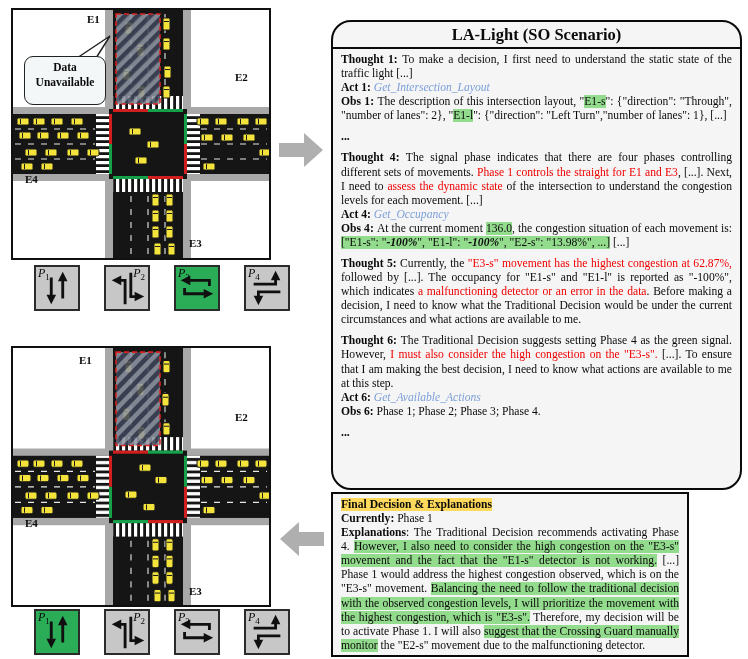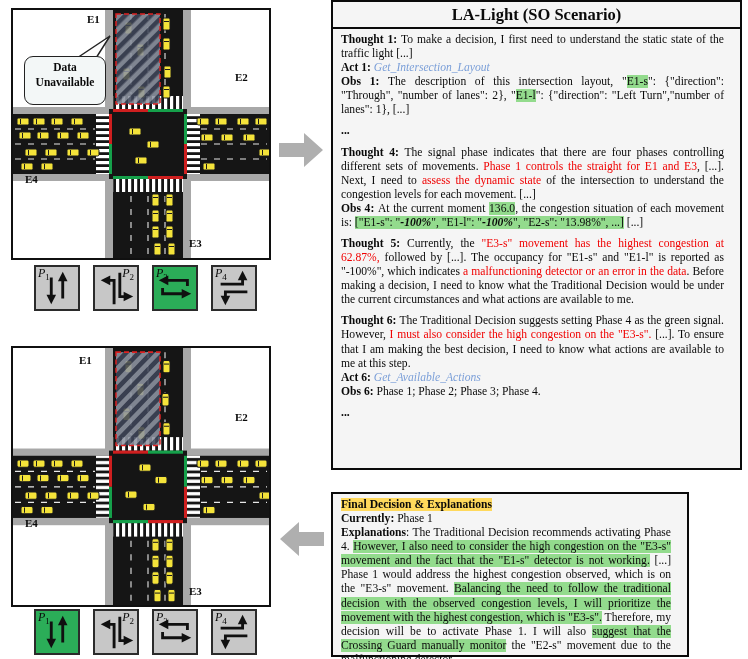--- a/index.html
+++ b/index.html
@@ -15,43 +15,43 @@
   #dg-top{left:11px;top:8px;width:256px;height:248px;}
   #dg-bottom{left:11px;top:346px;width:256px;height:257px;}
   .isvg{position:absolute;left:0;top:0;width:100%;height:100%;}
   .elabel{position:absolute;font-weight:bold;font-size:11px;line-height:1;}
   .bubble{position:absolute;left:11px;top:46px;width:82px;height:49px;
           border:1.6px solid #222;border-radius:9px;background:#f3f7f7;
           font-weight:bold;font-size:11.5px;text-align:center;line-height:1.3;
           padding-top:3px;box-sizing:border-box;z-index:3;}
 
   
-  .phase-row{position:absolute;display:flex;gap:13px;}
+  .phase-row{position:absolute;display:flex;gap:24px;}
   #phases-top{left:34px;top:265px;}
   #phases-bottom{left:34px;top:609px;}
   .phase{position:relative;width:42px;height:42px;border:2.5px solid #2b2b2b;
          background:#c7c7c7;box-sizing:content-box;}
   .phase.active{background:var(--phgreen);}
   .phase svg{position:absolute;left:0;top:0;width:100%;height:100%;}
   .plabel{position:absolute;left:2px;top:0px;font-size:12px;line-height:1;}
   .plabel.right{left:auto;right:3px;}
   .plabel sub{font-size:9px;}
 
   
   .flow-arrow{position:absolute;width:45px;height:36px;}
   #arrow-right{left:279px;top:132px;}
   #arrow-left{left:279px;top:521px;}
 
   
   .panel{position:absolute;border:2px solid #0a0a0a;background:#f5f5f5;box-sizing:border-box;}
-  #trace-panel{left:331px;top:0;width:411px;height:470px;}
+  #trace-panel{left:331px;top:20px;width:411px;height:470px;border-radius:20px;}
   #final-panel{left:331px;top:492px;width:358px;height:165px;}
   .panel-title{height:25px;line-height:25px;border-bottom:2px solid #0a0a0a;
                font-size:16.5px;font-weight:bold;text-align:center;}
-  .panel-body{padding:4px 16px 2px 8px;font-size:11.6px;line-height:1.215;
+  .panel-body{padding:4px 8px 2px 8px;font-size:11.6px;line-height:1.215;
               text-align:justify;overflow:hidden;}
   .tline{margin:0;}
   .tline.gap{margin-top:7px;}
   .rn{}
   .rb{font-weight:bold;}
   .rr{color:var(--red);}
   .ra{color:var(--blue);font-style:italic;}
   .rg{background:var(--greenhl);}
   .rgbi{background:var(--greenhl);font-weight:bold;font-style:italic;}
   .ry{background:var(--yellowhl);font-weight:bold;}
@@ -594,20 +594,21 @@
   </svg>
 
   <div class="panel" id="trace-panel">
     <div class="panel-title">LA-Light (SO Scenario)</div>
     <div class="panel-body" id="trace-body">
         <div class="tline"><span class="rb">Thought 1: </span><span class="rn">To make a decision, I first need to understand the static state of the traffic light [...]</span></div>
         <div class="tline"><span class="rb">Act 1: </span><span class="ra">Get_Intersection_Layout</span></div>
         <div class="tline"><span class="rb">Obs 1: </span><span class="rn">The description of this intersection layout, "</span><span class="rg">E1-s</span><span class="rn">": {"direction": "Through", "number of lanes": 2}, "</span><span class="rg">E1-l</span><span class="rn">": {"direction": "Left Turn","number of lanes": 1},  [...]</span></div>
         <div class="tline gap"><span class="rb">...</span></div>
         <div class="tline gap"><span class="rb">Thought 4: </span><span class="rn">The signal phase indicates that there are four phases controlling different sets of movements. </span><span class="rr">Phase 1 controls the straight for E1 and E3</span><span class="rn">, [...]. Next, I need to </span><span class="rr">assess the dynamic state</span><span class="rn"> of the intersection to understand the congestion levels for each movement. [...]</span></div>
+        <div class="tline"><span class="rb">Act 4: </span><span class="ra">Get_Occupancy</span></div>
         <div class="tline"><span class="rb">Obs 4: </span><span class="rn">At the current moment </span><span class="rg">136.0</span><span class="rn">, the congestion situation of each movement is: </span><span class="rg">["E1-s": "</span><span class="rgbi">-100%</span><span class="rg">", "E1-l": "</span><span class="rgbi">-100%</span><span class="rg">", "E2-s": "13.98%", ...]</span><span class="rn"> [...]</span></div>
         <div class="tline gap"><span class="rb">Thought 5: </span><span class="rn">Currently, the </span><span class="rr">"E3-s" movement has the highest congestion at 62.87%,</span><span class="rn"> followed by [...]. The occupancy for "E1-s" and "E1-l"  is reported as "-100%", which indicates </span><span class="rr">a malfunctioning detector or an error in the data</span><span class="rn">. Before making a decision, I need to know what the Traditional Decision would be under the current circumstances and what actions are available to me.</span></div>
         <div class="tline gap"><span class="rb">Thought 6: </span><span class="rn">The Traditional Decision suggests setting Phase 4 as the green signal. However, </span><span class="rr">I must also consider the high congestion on the "E3-s".</span><span class="rn"> [...]. To ensure that I am making the best decision, I need to know what actions are available to me at this step.</span></div>
         <div class="tline"><span class="rb">Act 6: </span><span class="ra">Get_Available_Actions</span></div>
         <div class="tline"><span class="rb">Obs 6: </span><span class="rn">Phase 1; Phase 2; Phase 3; Phase 4.</span></div>
         <div class="tline gap"><span class="rb">...</span></div>
       </div>
   </div>
 
   <div class="panel" id="final-panel">

